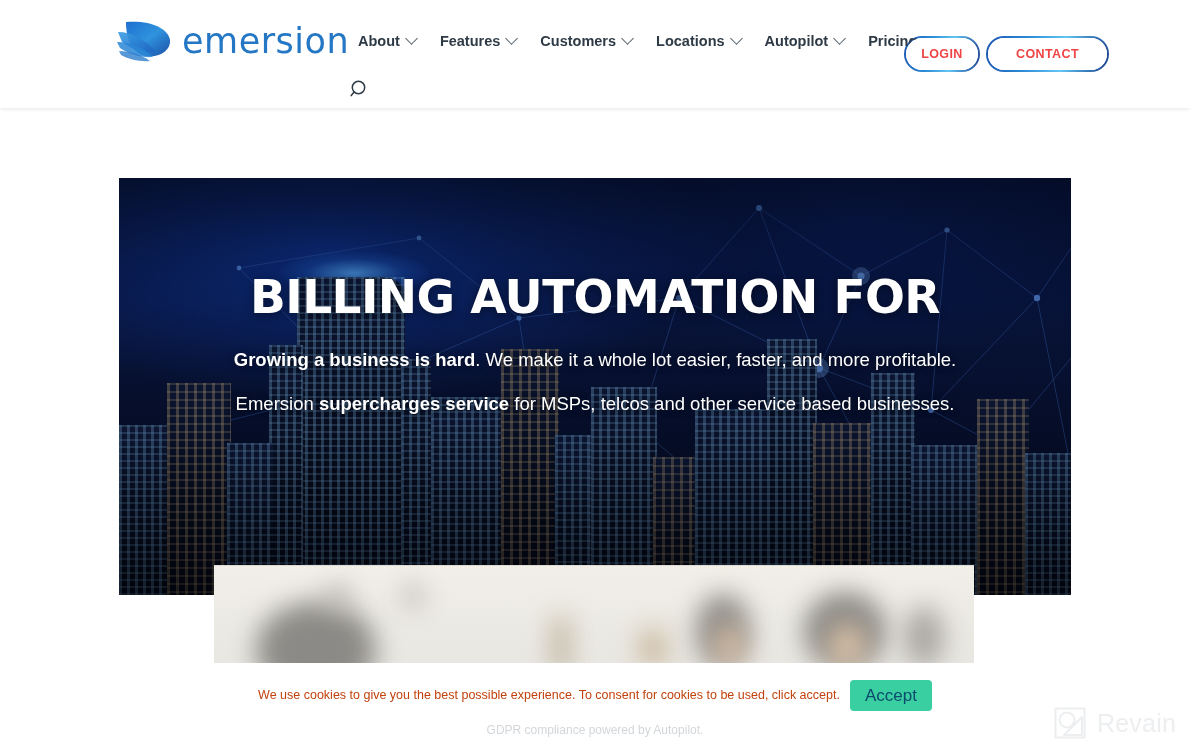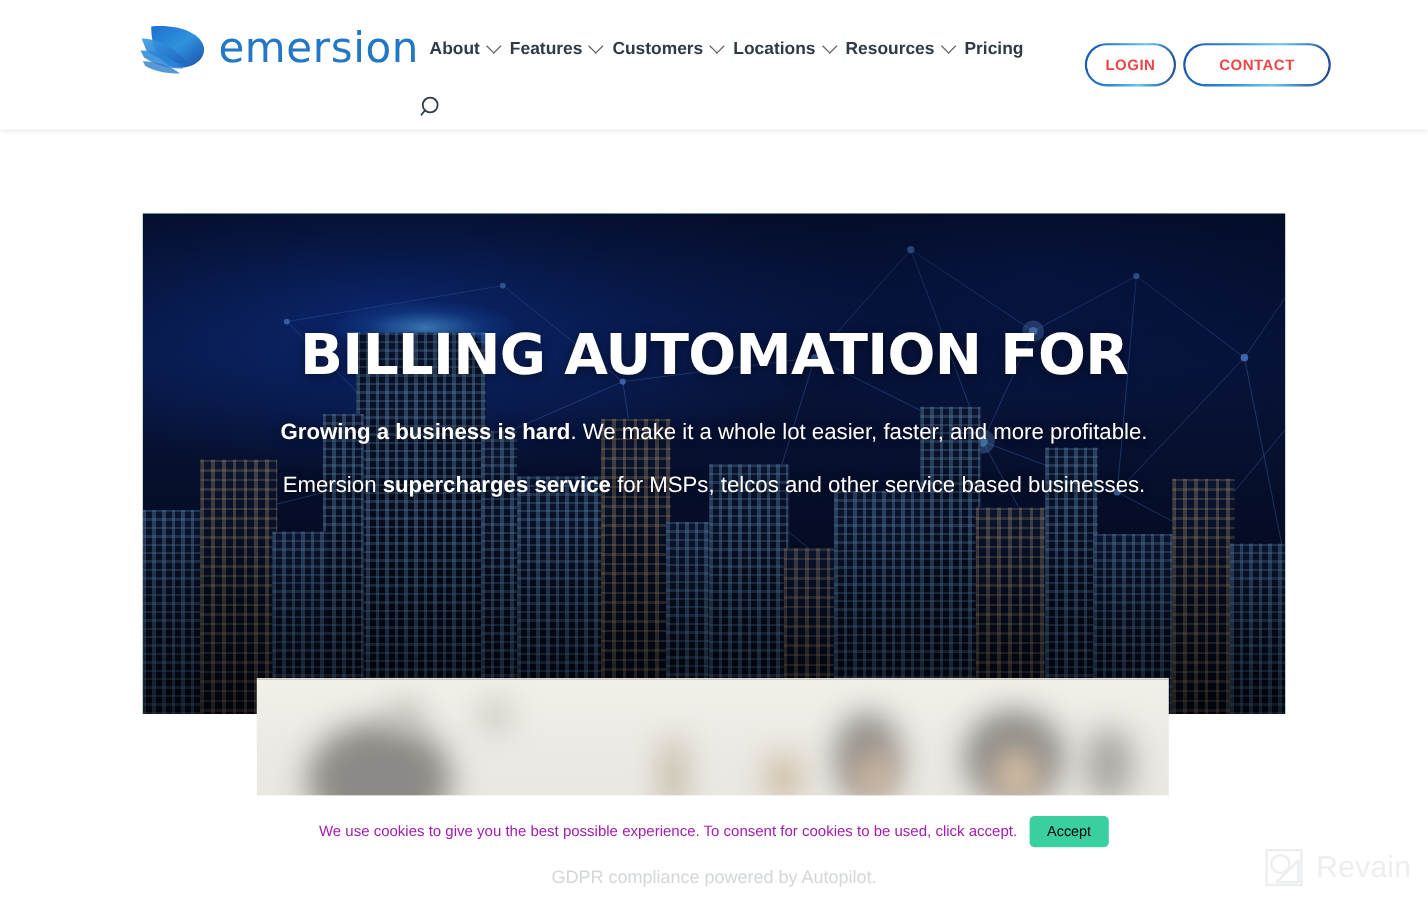--- a/index.html
+++ b/index.html
@@ -54,21 +54,21 @@
     margin-left: -2px;
   }
 
   
   .main-nav {
     position: absolute;
     left: 358px;
     top: 34px;
     display: flex;
     align-items: center;
-    gap: 9px;
+    gap: 24px;
   }
   .nav-item {
     display: flex;
     align-items: center;
     gap: 7px;
     font-size: 14.5px;
     font-weight: 600;
     color: #2e3a45;
     cursor: pointer;
     line-height: 1;
@@ -249,42 +249,42 @@
     position: absolute;
     top: 17px;
     left: 0; width: 1190px;
     display: flex;
     align-items: center;
     justify-content: center;
     gap: 10px;
   }
   .cookie-text {
     font-size: 12.5px;
-    color: #a21caf;
+    color: #c2410c;
     line-height: 1;
     text-align: right;
   }
   .accept-btn {
     background: #39cfa1;
-    color: #000000;
-    font-size: 12px;
+    color: #0c4a6e;
+    font-size: 17px;
     font-weight: 400;
     border: none;
     border-radius: 4px;
     padding: 7px 15px;
     cursor: pointer;
     line-height: 1;
     font-family: "Liberation Sans", sans-serif;
   }
   .gdpr-note {
     position: absolute;
     top: 61px;
     left: 0; width: 1190px;
     text-align: center;
-    font-size: 15px;
+    font-size: 12px;
     color: #d3d7da;
     line-height: 1;
   }
 
   
   .watermark {
     position: absolute;
     right: 14px;
     bottom: 12px;
     display: flex;
@@ -339,21 +339,21 @@
       </div>
       <div class="nav-item">
         <span>Customers</span>
         <i class="chev"></i>
       </div>
       <div class="nav-item">
         <span>Locations</span>
         <i class="chev"></i>
       </div>
       <div class="nav-item">
-        <span>Resources</span>
+        <span>Autopilot</span>
         <i class="chev"></i>
       </div>
       <div class="nav-item">
         <span>Pricing</span>
       </div>
     </nav>
 
     <div class="search-btn">
       <svg viewBox="0 0 24 24" width="24" height="24">
         <circle cx="10.5" cy="9.5" r="6.2" fill="none" stroke="#2e3a45" stroke-width="1.5"></circle>

